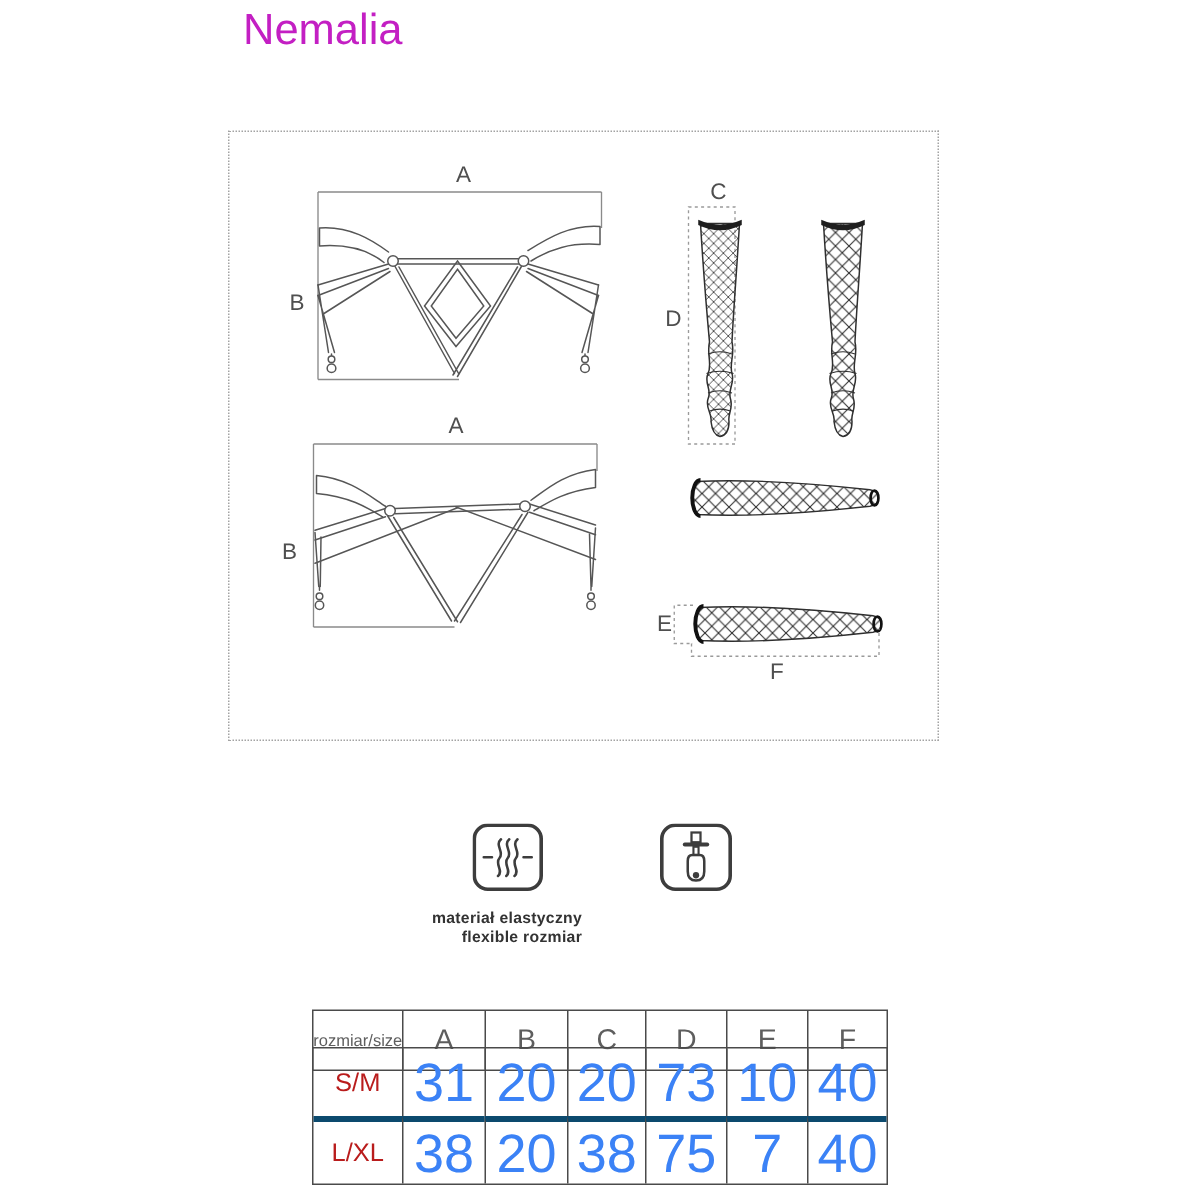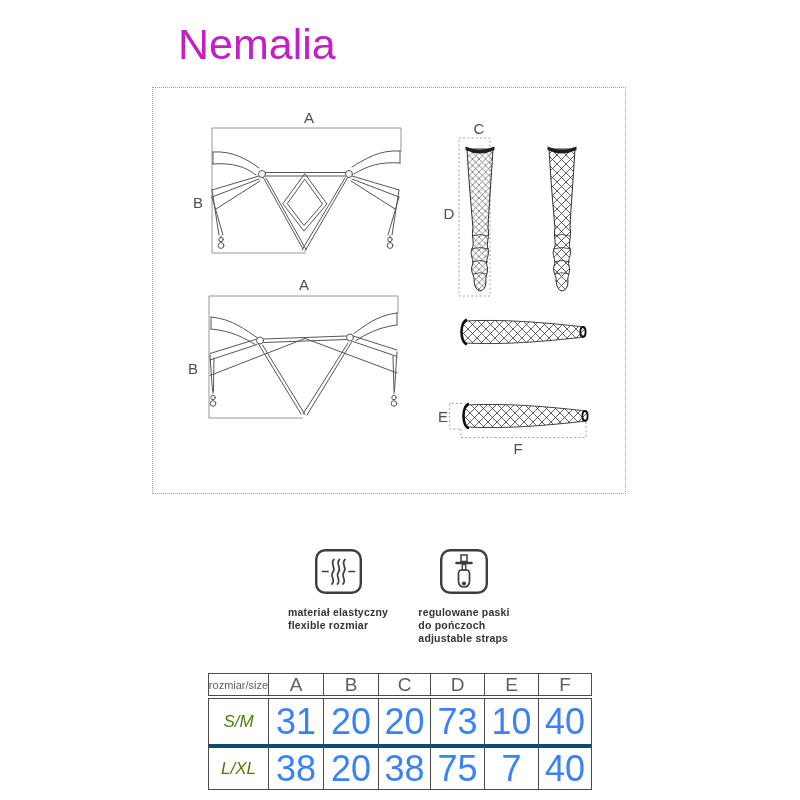--- a/index.html
+++ b/index.html
@@ -1,40 +1,40 @@
 <!DOCTYPE html>
 <html><head>
 <meta charset="utf-8">
 <style>
   html,body{margin:0;padding:0;background:#fff;}
   .page{position:relative;width:800px;height:800px;background:#fff;overflow:hidden;
         font-family:"Liberation Sans",sans-serif;}
-  .title{position:absolute;left:162px;top:4px;margin:16px;font-size:43px;font-weight:400;
+  .title{position:absolute;left:162px;top:4px;margin:0;font-size:29px;font-weight:400;
          color:#c31fc3;letter-spacing:0px;}
   .diagram-box{position:absolute;left:152px;top:87px;width:472px;height:405px;
                border:1.5px dotted #a3a3a3;}
   .diagram-box svg.main{position:absolute;left:0;top:0;}
   .dim-label{position:absolute;transform:translate(-50%,-50%);font-size:15px;color:#4f4f4f;}
   .feature-icon{position:absolute;}
-  .caption{position:absolute;transform:translateX(-50%);text-align:left;font-size:10.5px;
+  .caption{position:absolute;transform:translateX(-50%);text-align:right;font-size:10.5px;
            font-weight:bold;color:#333;line-height:13px;letter-spacing:.2px;white-space:nowrap;}
   .tbl-header{position:absolute;left:208px;top:673px;display:grid;
-              grid-template-columns:59px 55px 55px 52px 54px 54px 53px;height:23px;
+              grid-template-columns:59px 55px 55px 52px 54px 54px 53px;height:41px;
               border:1px solid #4a4a4a;box-sizing:border-box;}
   .tbl-header>div{display:flex;align-items:center;justify-content:center;box-sizing:border-box;}
   .tbl-header>div+div{border-left:1px solid #4a4a4a;}
   .tbl-body{position:absolute;left:208px;top:698px;display:grid;
             grid-template-columns:59px 55px 55px 52px 54px 54px 53px;grid-auto-rows:45px;
             border:1px solid #4a4a4a;box-sizing:border-box;}
   .tbl-body>div{display:flex;align-items:center;justify-content:center;box-sizing:border-box;}
   .tbl-body>div:not(:nth-child(7n+1)){border-left:1px solid #4a4a4a;}
   .tbl-body>div:nth-child(n+8){border-top:4px solid #0c4a6e;}
   .hdr-size{font-size:11px;color:#5e5e5e;}
   .hdr-letter{font-size:19px;color:#5e5e5e;}
-  .cell-size{font-size:17px;color:#4d7c0f;font-style:italic;}
+  .cell-size{font-size:17px;color:#b91c1c;}
   .cell-num{font-size:36px;color:#3b82f6;}
 </style>
 </head>
 <body>
 
 <div class="page">
 
   <h1 class="title">Nemalia</h1>
 
   <div class="diagram-box">
@@ -146,25 +146,20 @@
     <line x1="16.5" y1="14" x2="31.5" y2="14" stroke="#3d3d3d" stroke-width="2.6" stroke-linecap="round"></line>
     <rect x="22.3" y="15.5" width="3.4" height="5.5" fill="none" stroke="#3d3d3d" stroke-width="1.4"></rect>
     <path d="M21.5,21 L26.5,21 Q29.5,21 29.5,25 L29.5,32 Q29.5,38 24,38 Q18.5,38 18.5,32 L18.5,25 Q18.5,21 21.5,21 Z" fill="none" stroke="#3d3d3d" stroke-width="1.7"></path>
     <circle cx="24" cy="34.5" r="2.1" fill="#3d3d3d"></circle>
   </svg>
 
   <div class="caption" style="left:338px;top:606px">
     <div>materiał elastyczny</div>
     <div>flexible rozmiar</div>
   </div>
-  <div class="caption" style="left:464px;top:606px">
-    <div>regulowane paski</div>
-    <div>do pończoch</div>
-    <div>adjustable straps</div>
-  </div>
 
   <div class="tbl-header">
     <div class="hdr-size">rozmiar/size</div>
     <div class="hdr-letter">A</div>
     <div class="hdr-letter">B</div>
     <div class="hdr-letter">C</div>
     <div class="hdr-letter">D</div>
     <div class="hdr-letter">E</div>
     <div class="hdr-letter">F</div>
   </div>

